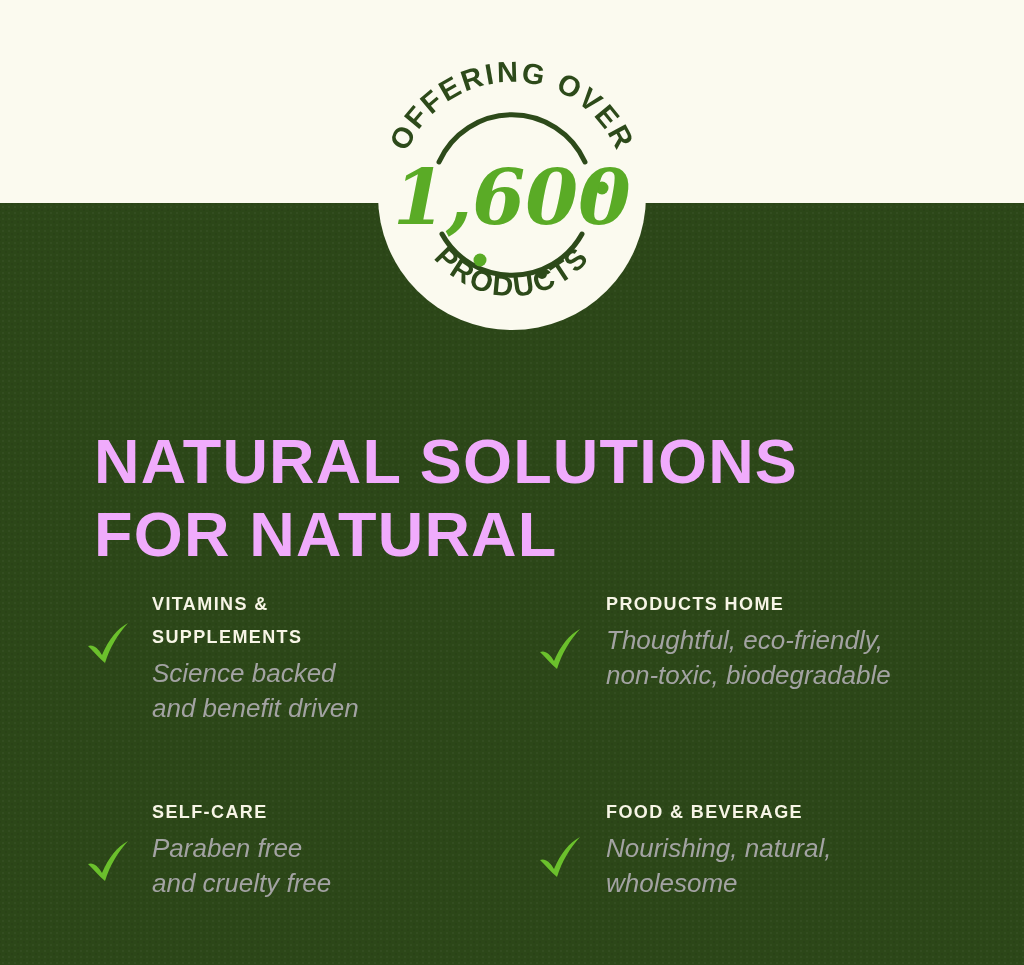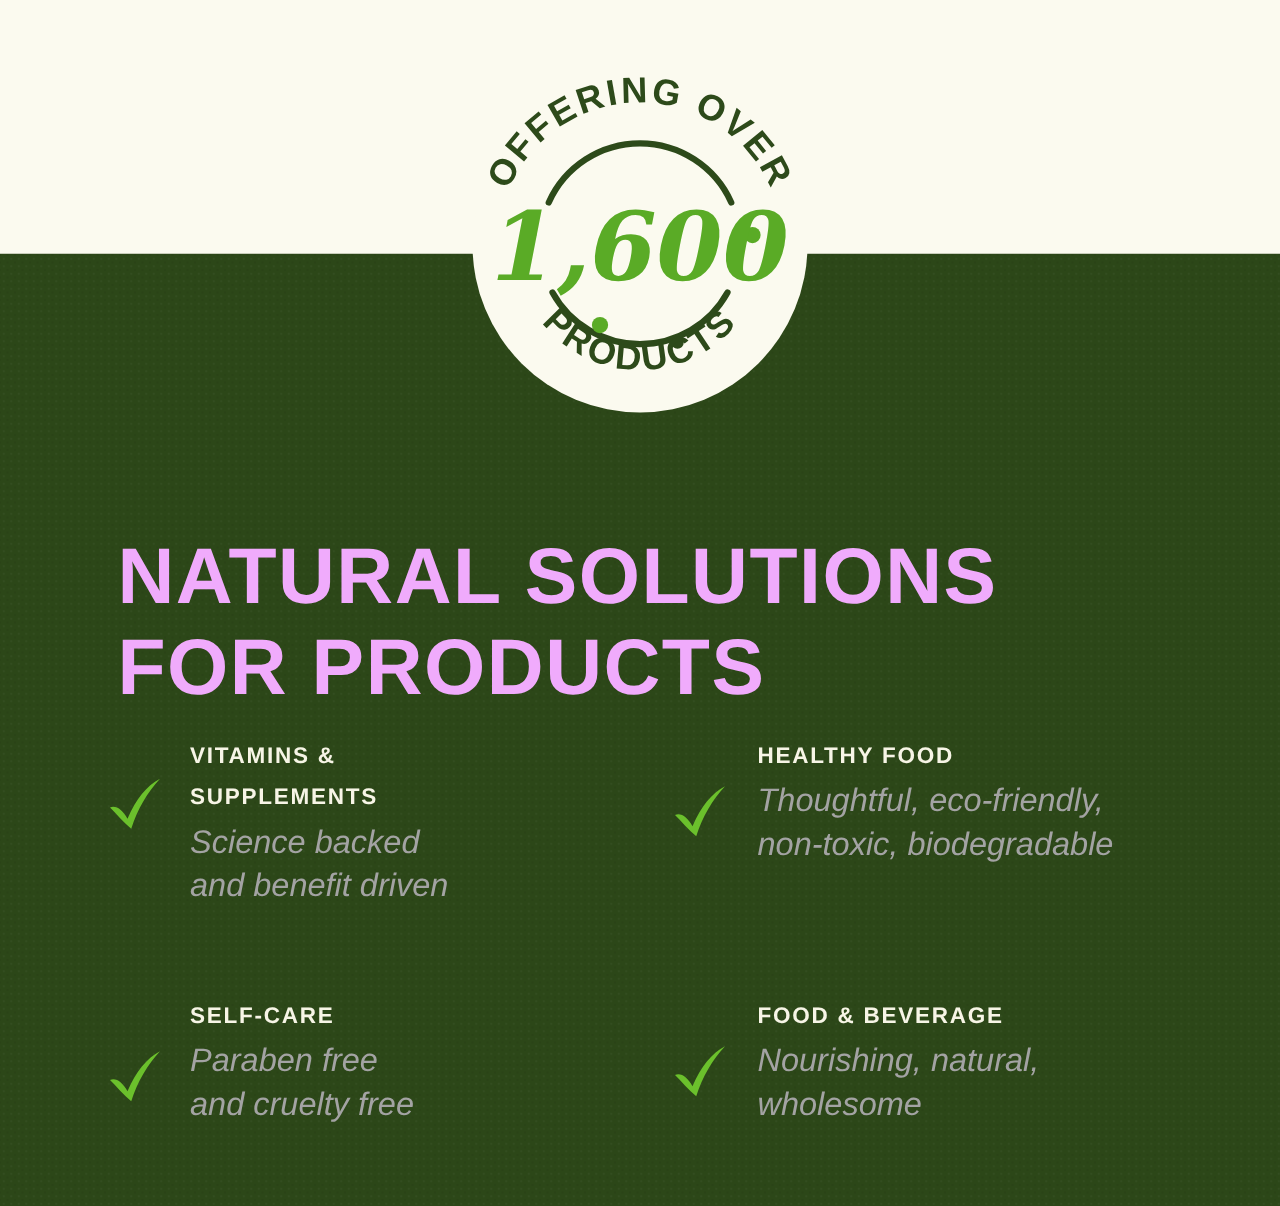--- a/index.html
+++ b/index.html
@@ -186,21 +186,21 @@
       <text class="badge-ring-text">
         <textPath href="#arcBottom" startOffset="50%" text-anchor="middle">PRODUCTS</textPath>
       </text>
 
       <text class="badge-number" x="150" y="178" text-anchor="middle">1,600</text>
     </svg>
   </div>
 
   <h1 id="headline">
     <span class="hl-line">NATURAL SOLUTIONS</span>
-    <span class="hl-line">FOR PRODUCTS</span>
+    <span class="hl-line">FOR NATURAL</span>
   </h1>
 
   <div id="features">
 
     <div class="feature f0">
       <span class="check">
         <svg viewBox="0 0 44 42" xmlns="http://www.w3.org/2000/svg">
           <path d="M2 24 C7 22 12 26 16 33 C23 17 31 7 42 1 C32 12 24 25 19 41 C13 36 7 29 2 24 Z" fill="#6bc02c"></path>
         </svg>
       </span>
@@ -212,21 +212,21 @@
       </div>
     </div>
 
     <div class="feature f1">
       <span class="check">
         <svg viewBox="0 0 44 42" xmlns="http://www.w3.org/2000/svg">
           <path d="M2 24 C7 22 12 26 16 33 C23 17 31 7 42 1 C32 12 24 25 19 41 C13 36 7 29 2 24 Z" fill="#6bc02c"></path>
         </svg>
       </span>
       <div class="body">
-        <p class="feature-title">HEALTHY FOOD</p>
+        <p class="feature-title">PRODUCTS HOME</p>
         <p class="feature-desc">Thoughtful, eco-friendly,
 non-toxic, biodegradable</p>
       </div>
     </div>
 
     <div class="feature f2">
       <span class="check">
         <svg viewBox="0 0 44 42" xmlns="http://www.w3.org/2000/svg">
           <path d="M2 24 C7 22 12 26 16 33 C23 17 31 7 42 1 C32 12 24 25 19 41 C13 36 7 29 2 24 Z" fill="#6bc02c"></path>
         </svg>

